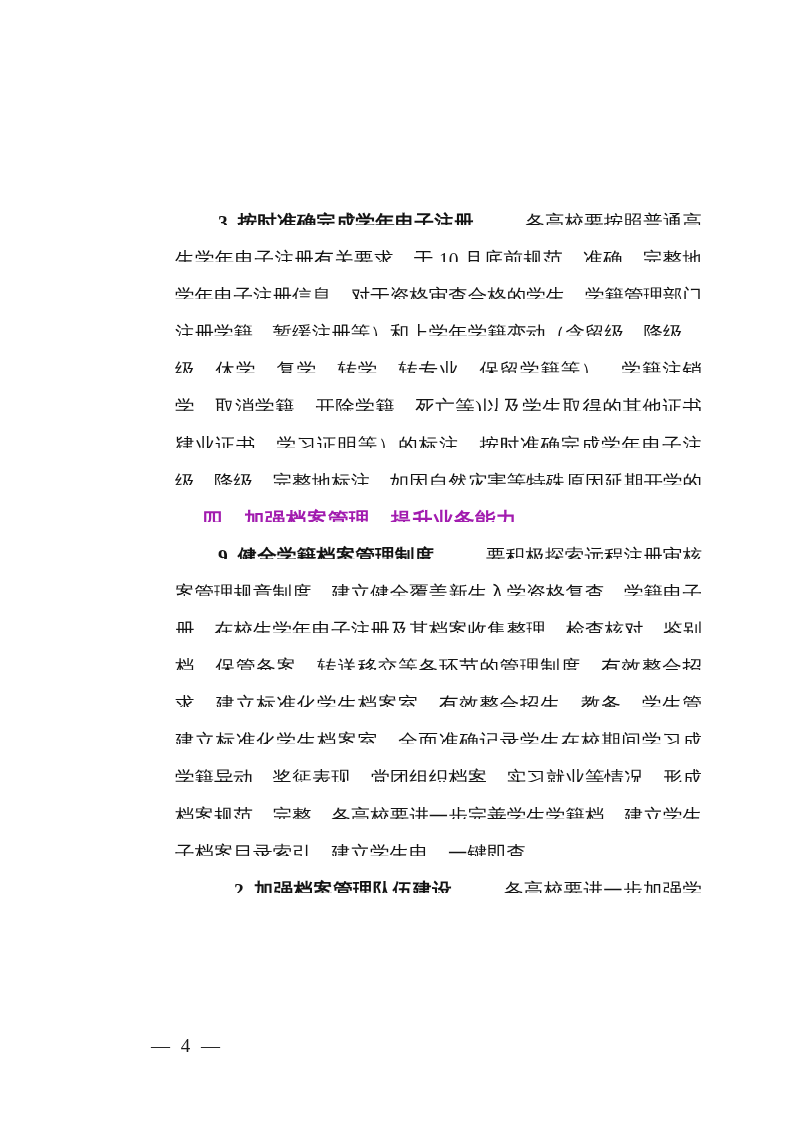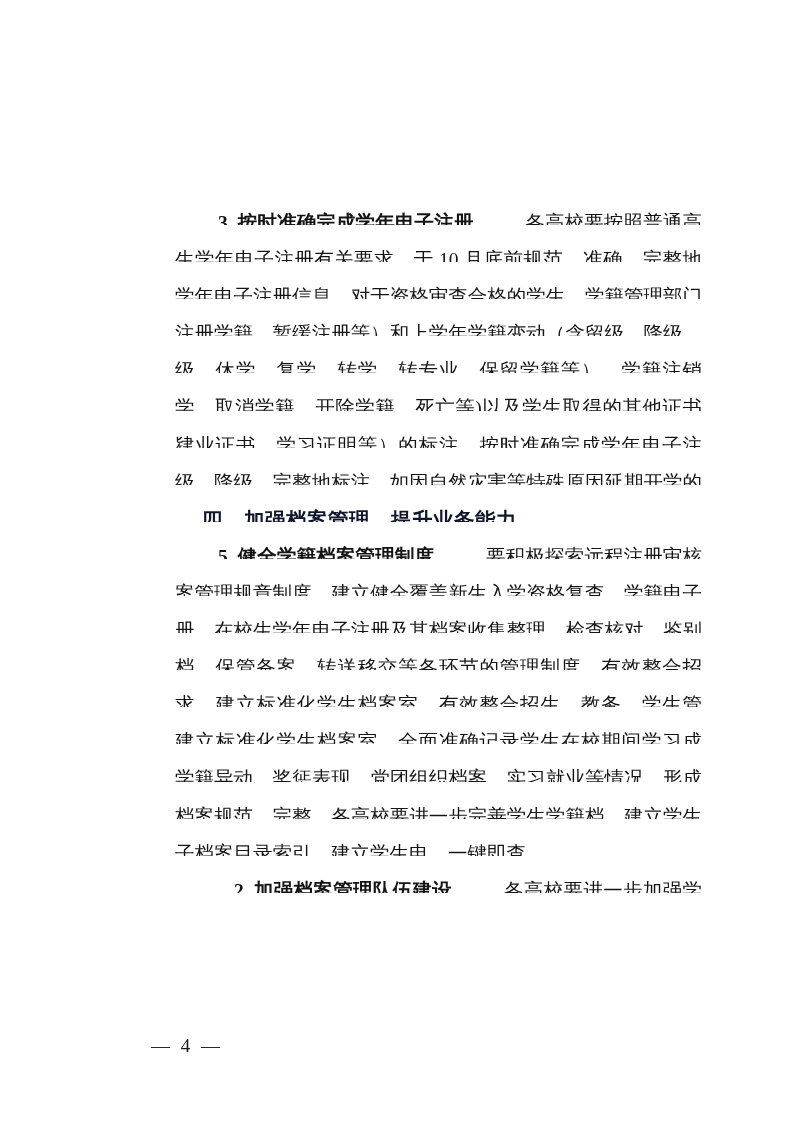--- a/index.html
+++ b/index.html
@@ -36,21 +36,21 @@
     text-justify: inter-character;
   }
 
   .b { font-weight: 700; }
 
   .heading {
     font-family: "Liberation Sans", "DejaVu Sans", sans-serif;
     font-weight: 700;
     font-size: 20.5px;
     letter-spacing: 0.5px;
-    color: #0f172a;
+    color: #a21caf;
   }
 
   .page-number {
     position: absolute;
     left: 103px;
     top: 986px;
     font-size: 19px;
     line-height: 24px;
     letter-spacing: 3px;
     color: #1a1a1a;
@@ -64,21 +64,21 @@
   <div class="content" id="doc-body">
       <div class="line just" style="text-indent: 43px;"><span class="b">3. 按时准确完成学年电子注册。</span><span class="r">各高校要按照普通高校在校</span></div>
       <div class="line just"><span class="r">生学年电子注册有关要求，于 10 月底前规范、准确、完整地标注</span></div>
       <div class="line just"><span class="r">学年电子注册信息。对于资格审查合格的学生，学籍管理部门负</span></div>
       <div class="line just"><span class="r">注册学籍、暂缓注册等）和上学年学籍变动（含留级、降级、跳</span></div>
       <div class="line just"><span class="r">级、休学、复学、转学、转专业、保留学籍等）、学籍注销(含退</span></div>
       <div class="line just"><span class="r">学、取消学籍、开除学籍、死亡等)以及学生取得的其他证书（含</span></div>
       <div class="line just"><span class="r">肄业证书、学习证明等）的标注。按时准确完成学年电子注册</span></div>
       <div class="line just"><span class="r">级、降级、完整地标注。如因自然灾害等特殊原因延期开学的高校，</span></div>
       <div class="line heading" style="text-indent: 43px;">四、加强档案管理，提升业务能力</div>
-      <div class="line just" style="text-indent: 43px;"><span class="b">5. 健全学籍档案管理制度。</span><span class="r">要积极探索远程注册审核等方式</span></div>
+      <div class="line just" style="text-indent: 43px;"><span class="b">9. 健全学籍档案管理制度。</span><span class="r">要积极探索远程注册审核等方式</span></div>
       <div class="line just"><span class="r">案管理规章制度，建立健全覆盖新生入学资格复查、学籍电子注</span></div>
       <div class="line just"><span class="r">册、在校生学年电子注册及其档案收集整理、检查核对、鉴别归</span></div>
       <div class="line just"><span class="r">档、保管备案、转送移交等各环节的管理制度。有效整合招生</span></div>
       <div class="line just"><span class="r">求，建立标准化学生档案室。有效整合招生、教务、学生管理、</span></div>
       <div class="line just"><span class="r">建立标准化学生档案室，全面准确记录学生在校期间学习成绩、</span></div>
       <div class="line just"><span class="r">学籍异动、奖惩表现、党团组织档案、实习就业等情况，形成从</span></div>
       <div class="line just"><span class="r">档案规范、完整。各高校要进一步完善学生学籍档，建立学生电</span></div>
       <div class="line"><span class="r">子档案目录索引，建立学生电、一键即查。</span></div>
       <div class="line just" style="text-indent: 59px;"><span class="b">2. 加强档案管理队伍建设。</span><span class="r">各高校要进一步加强学生档案</span></div>
     </div>

